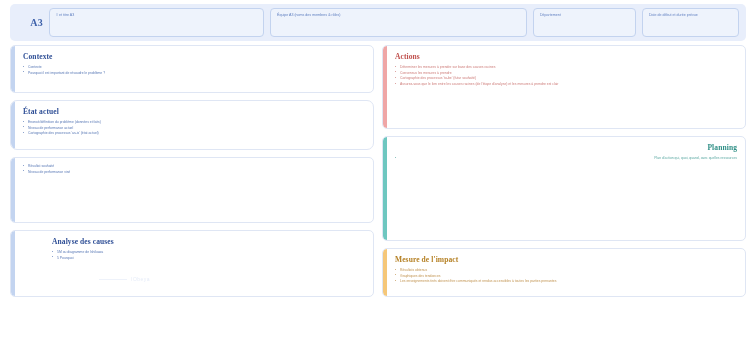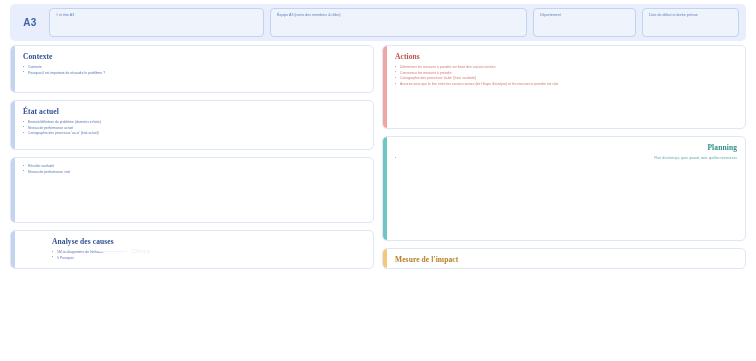--- a/index.html
+++ b/index.html
@@ -21,26 +21,26 @@
     width: 736px;
     height: 37px;
     background: #e8eefb;
     border-radius: 5px;
     display: flex;
     align-items: center;
     padding: 0 7px;
     gap: 6px;
   }
   .a3-logo {
-    font-family: Liberation Sans, sans-serif;
+    font-family: Liberation Serif, serif;
     font-weight: bold;
     font-size: 10px;
     color: #3f62ab;
     width: 26px;
-    text-align: center;
+    text-align: right;
     flex: 0 0 26px;
     letter-spacing: 0.3px;
   }
   .hdr-field {
     background: #eef3fc;
     border: 1px solid #c3d3ef;
     border-radius: 4px;
     height: 29px;
     padding: 4px 6px;
     overflow: hidden;
@@ -56,21 +56,21 @@
   .f-team   { flex: 0 0 257px; }
   .f-dept   { flex: 0 0 103px; }
   .f-date   { flex: 1 1 auto; }
 
   
   .board {
     position: absolute;
     left: 10px;
     top: 45px;
     width: 736px;
-    height: 224px;
+    height: 252px;
     display: flex;
     gap: 8px;
   }
   .col { display: flex; flex-direction: column; gap: 7px; }
   .col-left  { flex: 0 0 364px; }
   .col-right { flex: 1 1 auto; }
 
   
   .panel {
     position: relative;
@@ -108,21 +108,21 @@
   }
   .panel li::before {
     content: "•";
     position: absolute;
     left: 0;
     top: -0.2px;
   }
 
   
   .p-contexte { --accent:#c3d4f0; --title:#2f4f96; --body:#5878b5; flex: 0 0 48px; }
-  .p-actuel   { --accent:#c3d4f0; --title:#2f4f96; --body:#5878b5; flex: 0 0 50px; }
+  .p-actuel   { --accent:#c3d4f0; --title:#2f4f96; --body:#5878b5; flex: 0 0 50px; border-radius: 7px; }
   .p-cible    { --accent:#c3d4f0; --title:#2f4f96; --body:#5878b5; flex: 0 0 66px; }
   .p-causes   { --accent:#c3d4f0; --title:#2f4f96; --body:#5878b5; flex: 1 1 auto; padding-left: 41px; }
 
   
   .p-actions  { --accent:#efa6a6; --title:#c0504d; --body:#cd7b78; flex: 0 0 84px; }
   .p-planning { --accent:#6ec7c0; --title:#2f8f86; --body:#5aa8a2; flex: 0 0 105px; text-align: right; }
   .p-mesure   { --accent:#f5c779; --title:#b58024; --body:#c19350; flex: 1 1 auto; }
 
   .watermark {
     position: absolute;

